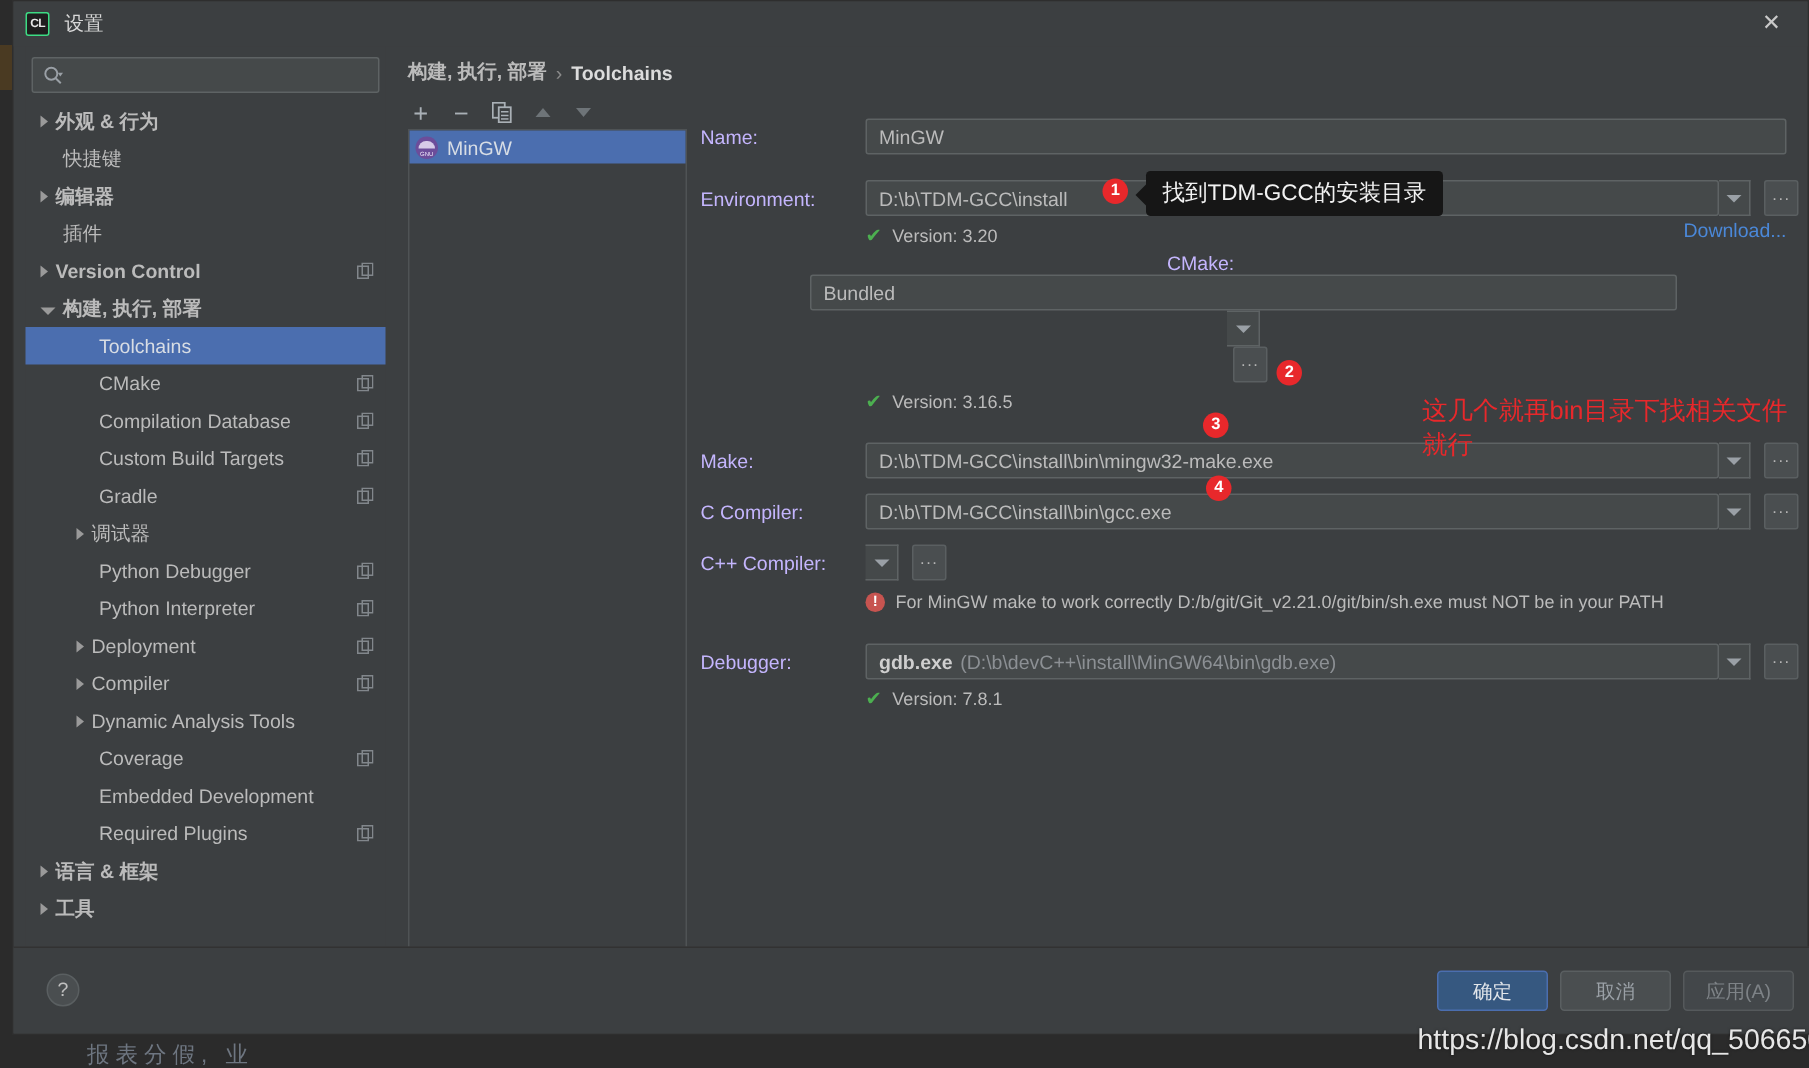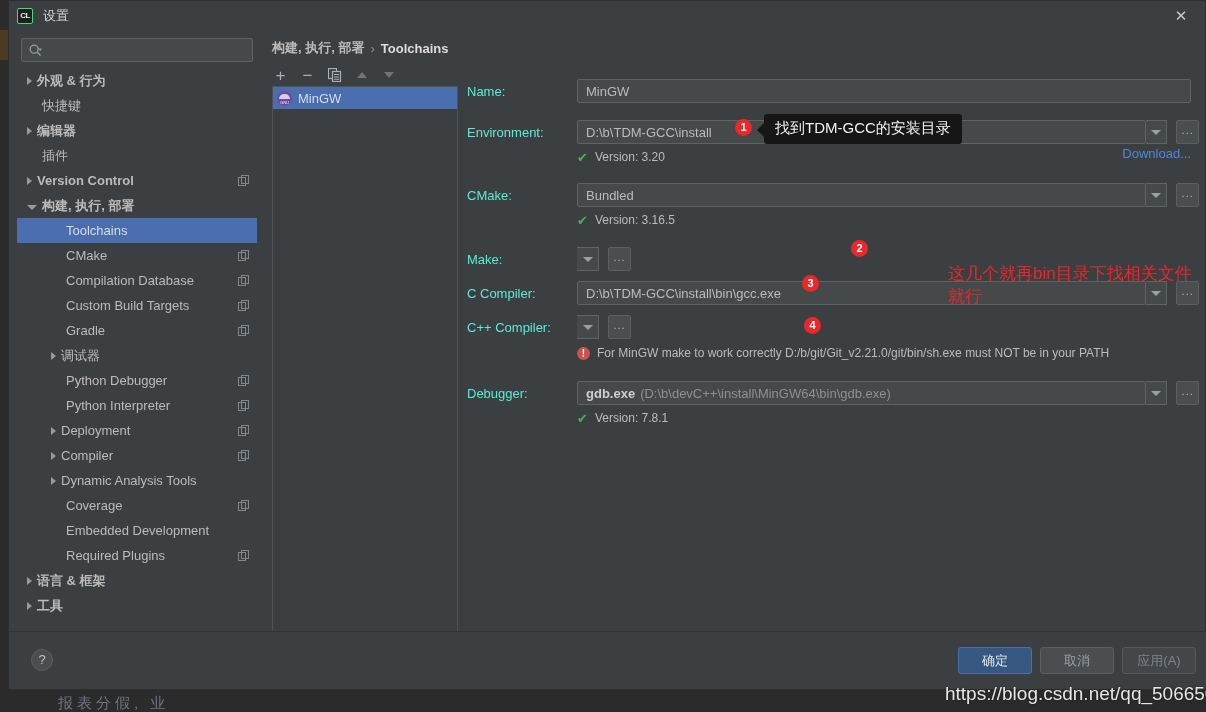--- a/index.html
+++ b/index.html
@@ -149,21 +149,21 @@
   .gnu-icon::after {
     content: "GNU"; position: absolute; left: 0; bottom: 1px; width: 15px;
     font-size: 4px; color: #efe7fb; text-align: center;
     font-family: "Liberation Sans", sans-serif;
   }
 
   
   .form { position: absolute; left: 200px; top: 38px; right: 8px; }
   .frow { position: relative; display: flex; align-items: center; margin-bottom: 0; }
   .flabel {
-    width: 118px; text-align: left; color: #5eead4; font-size: 13px;
+    width: 118px; text-align: left; color: #c4b5fd; font-size: 13px;
     padding-left: 8px; box-sizing: border-box; flex: none;
   }
   .finput {
     height: 24px; background: #45494a; border: 1px solid #5e6364;
     border-radius: 2px; color: #bbbbbb; font-size: 13px;
     display: flex; align-items: center; padding-left: 8px;
     box-sizing: border-box;
   }
   .finput.plain { width: 614px; }
   .finput.combo { width: 578px; }
@@ -474,33 +474,34 @@
             <div class="finput combo">D:\b\TDM-GCC\install</div>
             <div class="combo-arrow"></div>
             <div class="ellipsis-btn">...</div>
           </div>
           <div class="version-row" style="position:relative;">
             <span class="check">✔</span>
             <span class="version-text">Version: 3.20</span>
             <span class="download-link">Download...</span>
           </div>
 
-          <div class="frow" style="margin-top:15px;">
+          <div class="frow" style="flex-direction:column;">
             <div class="flabel">CMake:</div>
             <div class="finput combo">Bundled</div>
             <div class="combo-arrow"></div>
             <div class="ellipsis-btn">...</div>
           </div>
           <div class="version-row">
             <span class="check">✔</span>
             <span class="version-text">Version: 3.16.5</span>
           </div>
 
           <div class="frow" style="margin-top:16px;">
             <div class="flabel">Make:</div>
+            <div class="finput combo">D:\b\TDM-GCC\install\bin\mingw32-make.exe</div>
             <div class="combo-arrow"></div>
             <div class="ellipsis-btn">...</div>
           </div>
 
           <div class="frow" style="margin-top:10px;">
             <div class="flabel">C Compiler:</div>
             <div class="finput combo">D:\b\TDM-GCC\install\bin\gcc.exe</div>
             <div class="combo-arrow"></div>
             <div class="ellipsis-btn">...</div>
           </div>

